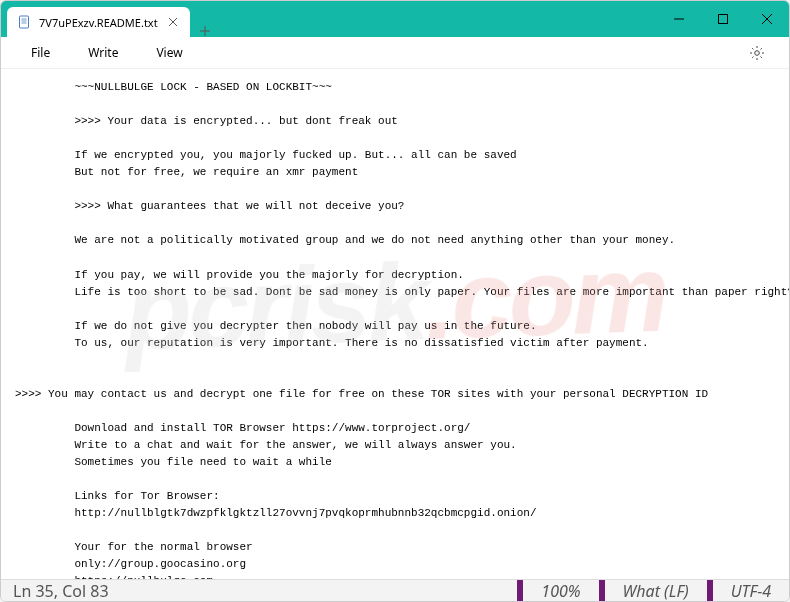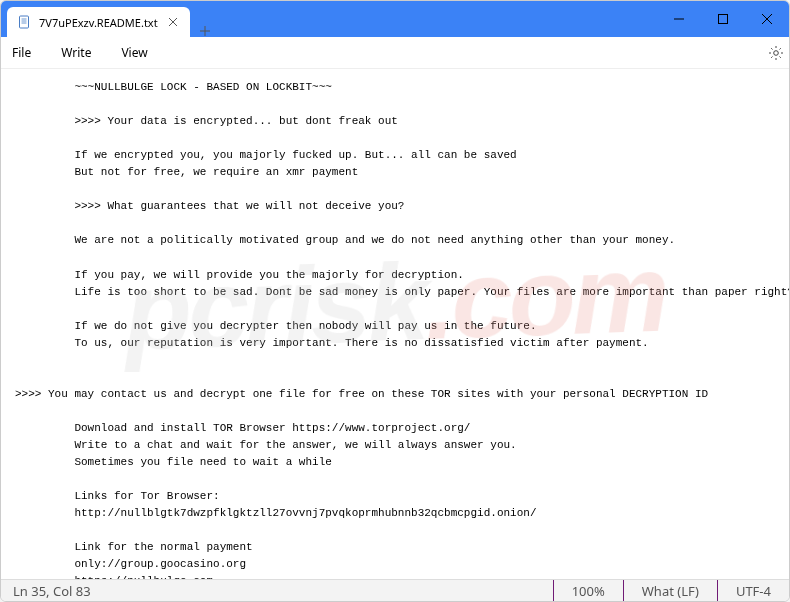--- a/index.html
+++ b/index.html
@@ -1,34 +1,34 @@
 <!DOCTYPE html>
 <html><head>
   <meta charset="utf-8">
   <style>
     * { box-sizing: border-box; margin: 0; padding: 0; }
     body { width: 790px; height: 602px; font-family: 'Segoe UI', system-ui, sans-serif; font-size: 12px; background: #f3f3f3; overflow: hidden; position: relative; }
     .window { width: 100%; height: 100%; background: #fff; border: 1px solid #ccc; border-radius: 6px; display: flex; flex-direction: column; overflow: hidden; }
-    .titlebar { height: 36px; display: flex; align-items: stretch; background: #3b82f6; }
+    .titlebar { height: 36px; display: flex; align-items: stretch; background: #14b8a6; }
     .tab-area { flex: 1; display: flex; align-items: flex-end; padding-left: 6px; padding-top: 4px; }
     .tab { background: #fff; border-radius: 6px 6px 0 0; height: 30px; display: flex; align-items: center; padding: 0 10px; min-width: 180px; gap: 8px; }
     .tab-icon { width: 14px; height: 14px; display: flex; align-items: center; justify-content: center; }
     .tab-title { font-size: 11px; flex: 1; white-space: nowrap; overflow: hidden; text-overflow: ellipsis; }
     .tab-close { width: 14px; height: 14px; cursor: pointer; display: flex; align-items: center; justify-content: center; }
     .tab-add { width: 30px; display: flex; align-items: center; justify-content: center; cursor: pointer; }
     .win-controls { display: flex; }
     .win-btn { width: 44px; display: flex; align-items: center; justify-content: center; cursor: pointer; }
-    .menubar { height: 32px; background: #fff; display: flex; align-items: center; padding: 0 1px; gap: 10px; border-bottom: 1px solid #eee; }
+    .menubar { height: 32px; background: #fff; display: flex; align-items: center; padding: 0 20px; gap: 18px; border-bottom: 1px solid #eee; }
     .menu-item { padding: 4px 10px; font-size: 12px; cursor: pointer; border-radius: 3px; }
     .menu-spacer { flex: 1; }
     .settings-btn { padding: 4px; cursor: pointer; }
     .content { flex: 1; background: #fff; overflow: auto; padding: 10px 14px 5px 14px; font-family: 'Consolas', 'Courier New', monospace; font-size: 11px; line-height: 1.55; white-space: pre; color: #000; }
-    .statusbar { height: 22px; background: #f3f3f3; border-top: 1px solid #ddd; display: flex; align-items: center; font-size: 13px; color: #555; }
+    .statusbar { height: 22px; background: #f3f3f3; border-top: 1px solid #ddd; display: flex; align-items: center; font-size: 16px; color: #555; }
     .status-left { padding: 0 12px; flex: 1; }
-    .status-cell { border-left: 1px solid #701a75; padding: 0 18px; height: 100%; display: flex; align-items: center; cursor: pointer; }
+    .status-cell { border-left: 6px solid #701a75; padding: 0 18px; height: 100%; display: flex; align-items: center; cursor: pointer; font-style: italic; }
     .wm { position: absolute; inset: 0; pointer-events: none; display: flex; align-items: center; justify-content: center; font-size: 110px; font-weight: 700; color: rgba(200,200,200,0.22); font-family: Arial, sans-serif; letter-spacing: -4px; z-index: 10; font-style: italic; transform: rotate(-2deg); }
     .wm span:last-child { color: rgba(230,140,130,0.22); }
     svg { display: block; }
   </style>
 </head>
 <body>
 
 <div class="window">
 
   <div class="titlebar">
@@ -107,21 +107,21 @@
 
 <span>&gt;&gt;&gt;&gt; You may contact us and decrypt one file for free on these TOR sites with your personal DECRYPTION ID</span>
 
 <span>         Download and install TOR Browser https://www.torproject.org/</span>
 <span>         Write to a chat and wait for the answer, we will always answer you.</span>
 <span>         Sometimes you file need to wait a while</span>
 
 <span>         Links for Tor Browser:</span>
 <span>         http://nullblgtk7dwzpfklgktzll27ovvnj7pvqkoprmhubnnb32qcbmcpgid.onion/</span>
 
-<span>         Link for the normal payment</span>
+<span>         Your for the normal browser</span>
 <span>         only://group.goocasino.org</span>
 <span>         https://nullbulge.com</span>
 
 
 
 </div>
 
   <div class="statusbar">
     <div class="status-left">Ln 35, Col 83</div>
     <div class="status-cell">100%</div>

